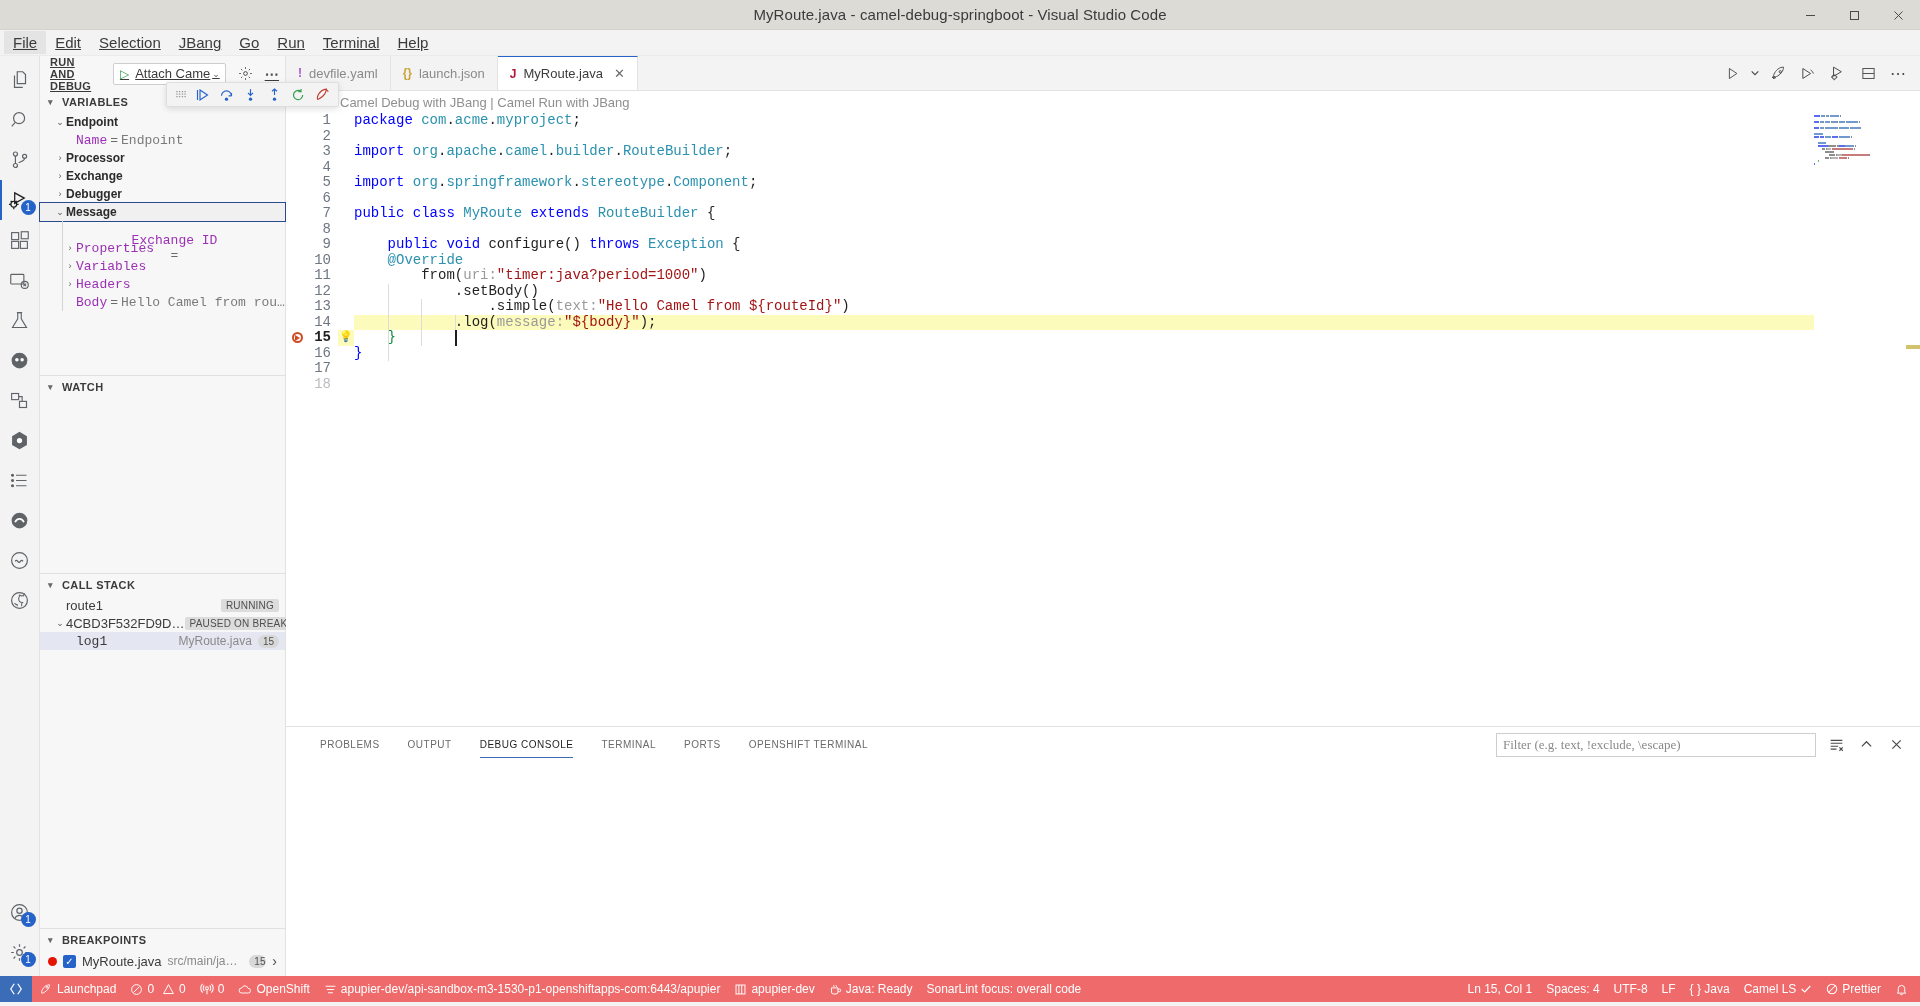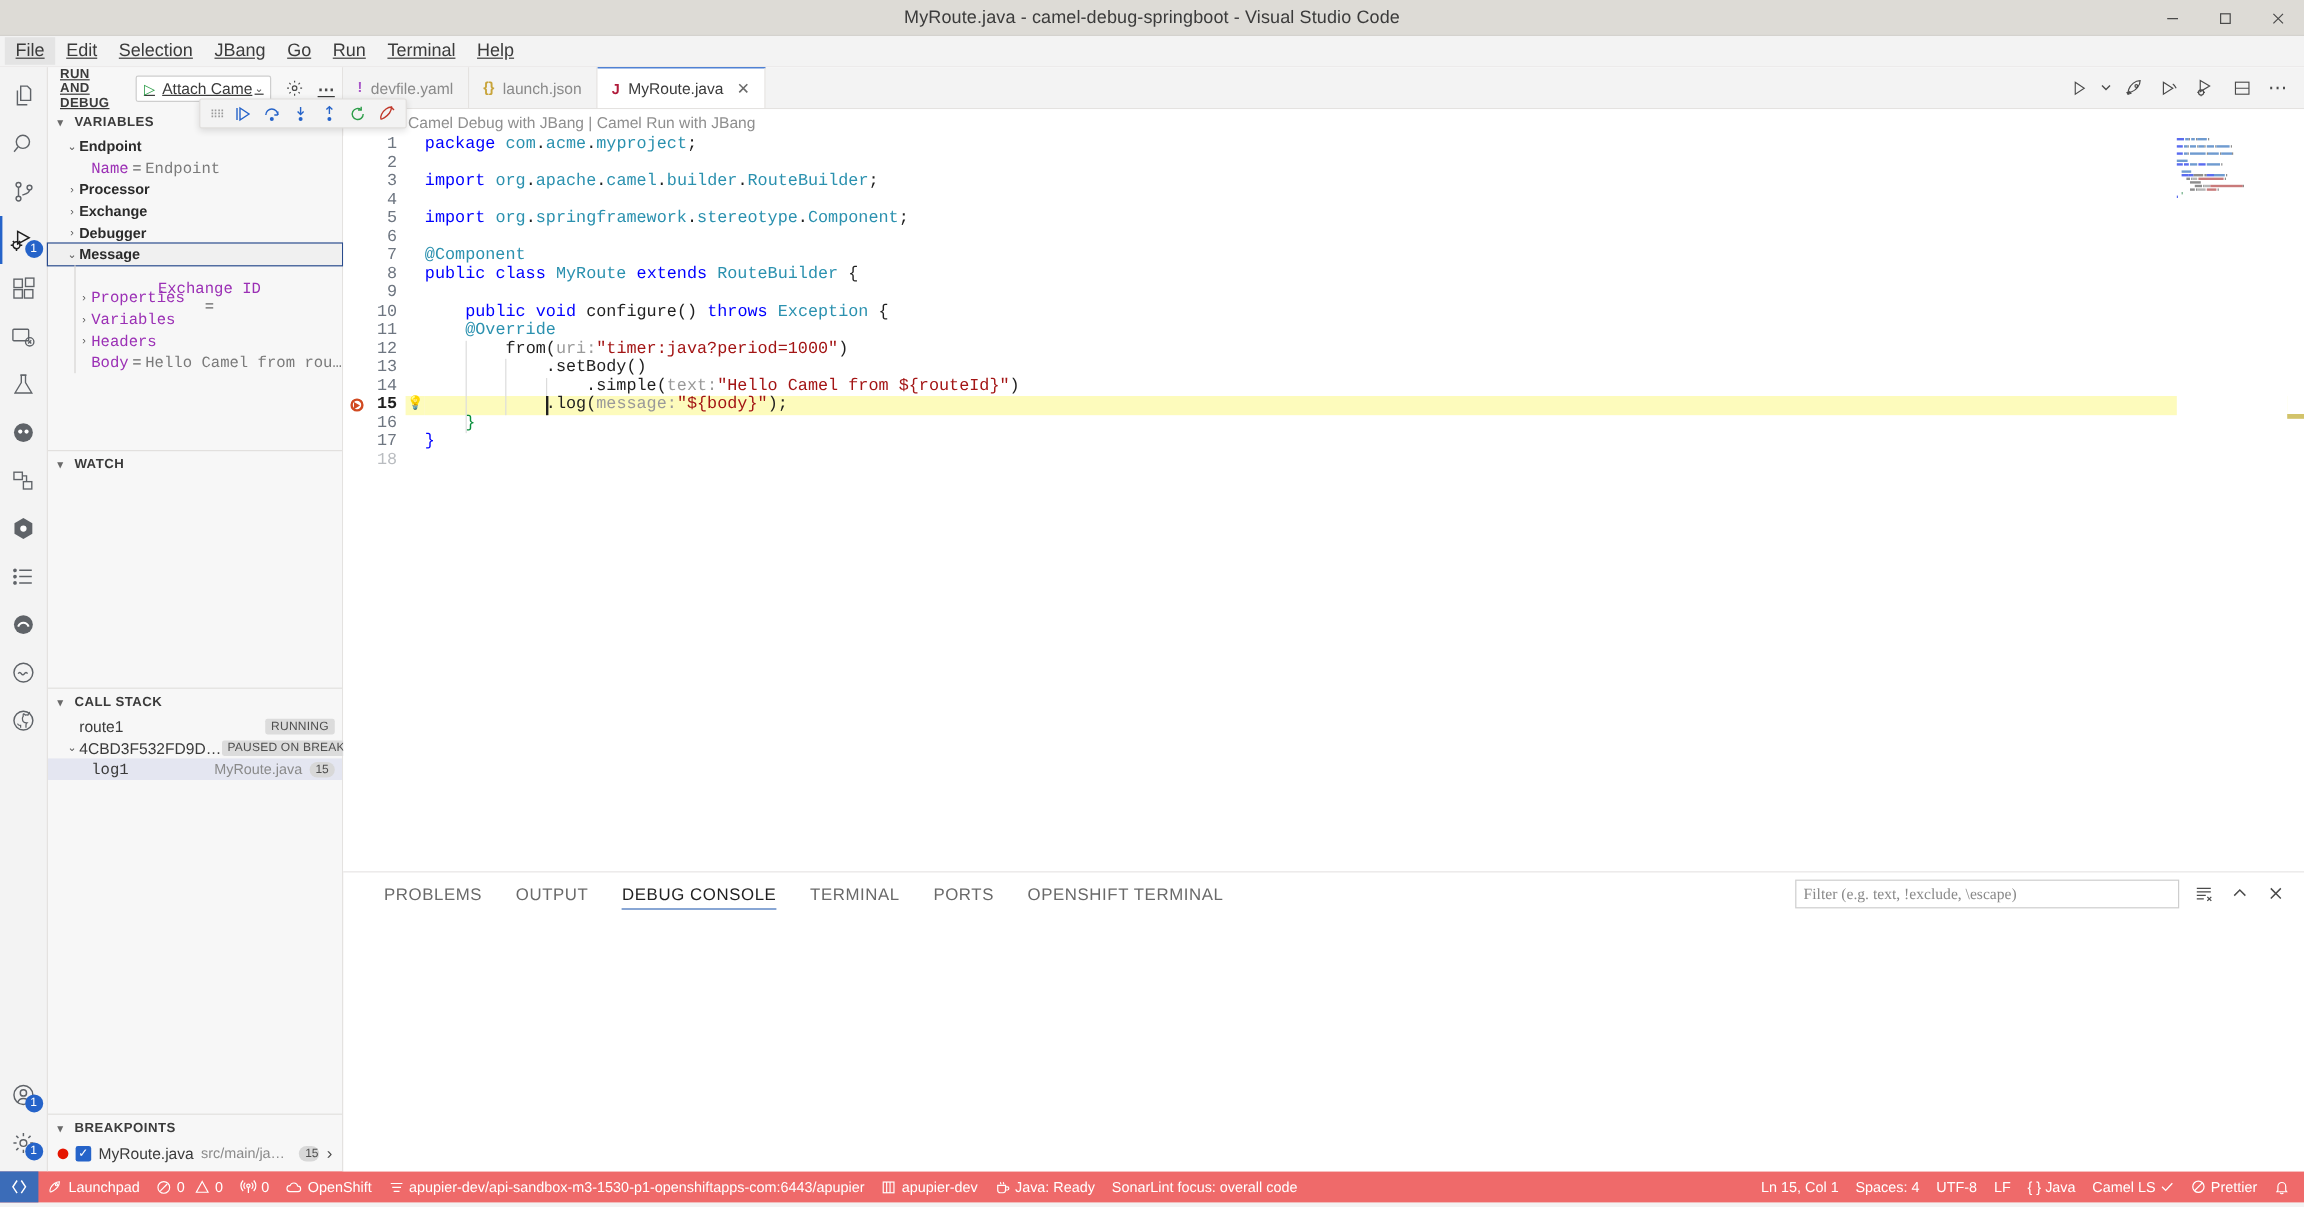--- a/index.html
+++ b/index.html
@@ -191,21 +191,21 @@
   .mm-line { height: 2px; margin-bottom: 1px; }
   #editor-scrollbar {
     position: absolute; right: 0; top: 0; width: 14px; height: 100%; background: #fff;
   }
   .sb-mark { position: absolute; right: 0; width: 14px; height: 4px; }
 
   
   #panel { height: 250px; flex: 0 0 250px; background: #fff; border-top: 1px solid #e4e2e0;
            display: flex; flex-direction: column; }
   #panelhead { height: 35px; display: flex; align-items: center; padding-left: 20px; }
-  .ptab { font-size: 14px; letter-spacing: .5px; color: #6a6a6a; padding: 0 14px; height: 35px;
+  .ptab { font-size: 10px; letter-spacing: .5px; color: #6a6a6a; padding: 0 14px; height: 35px;
           display: flex; align-items: center; position: relative; text-transform: uppercase; }
   .ptab.active { color: #1f1f1f; }
   .ptab.active::after { content: ""; position: absolute; left: 14px; right: 14px; bottom: 4px; height: 1px; background: #3b6cb8; }
   #panelactions { margin-left: auto; display: flex; align-items: center; gap: 10px; padding-right: 14px; font-family: Liberation Serif, serif; }
   #filterbox {
     width: 320px; height: 24px; border: 1px solid #cecece; background: #fff;
     display: flex; align-items: center; padding: 0 6px; font-size: 13px; color: #8a8a8a;
   }
   .pa-icon { width: 20px; height: 20px; display: flex; align-items: center; justify-content: center; color: #4b4b4b; }
   #panelbody { flex: 1 1 auto; background: #fff; }
@@ -628,21 +628,20 @@
             <div class="cl" style="display: flex; align-items: center; justify-content: center;"></div>
           </div>
         <div class="code-lines mono" id="code-lines">
             <div class="hl-band" style="top: 217px; right: 0px; z-index: -1;"></div>
             <div class="cl"><span class="kw">package </span><span class="type">com</span><span class="punct">.</span><span class="type">acme</span><span class="punct">.</span><span class="type">myproject</span><span class="punct">;</span></div>
             <div class="cl">&nbsp;</div>
             <div class="cl"><span class="kw">import </span><span class="type">org</span><span class="punct">.</span><span class="type">apache</span><span class="punct">.</span><span class="type">camel</span><span class="punct">.</span><span class="type">builder</span><span class="punct">.</span><span class="type">RouteBuilder</span><span class="punct">;</span></div>
             <div class="cl">&nbsp;</div>
             <div class="cl"><span class="kw">import </span><span class="type">org</span><span class="punct">.</span><span class="type">springframework</span><span class="punct">.</span><span class="type">stereotype</span><span class="punct">.</span><span class="type">Component</span><span class="punct">;</span></div>
             <div class="cl">&nbsp;</div>
-            <div class="cl"><span class="ann">@Component</span></div>
             <div class="cl"><span class="kw">public </span><span class="kw">class </span><span class="type">MyRoute </span><span class="kw">extends </span><span class="type">RouteBuilder</span><span class="punct"> {</span></div>
             <div class="cl">&nbsp;</div>
             <div class="cl"><span class="plain">    </span><span class="kw">public </span><span class="kw">void </span><span class="plain">configure</span><span class="punct">() </span><span class="kw">throws </span><span class="type">Exception</span><span class="punct"> {</span></div>
             <div class="cl"><span class="plain">    </span><span class="ann">@Override</span></div>
             <div class="cl"><span class="plain">        </span><span class="plain">from</span><span class="punct">(</span><span class="param">uri:</span><span class="str">"timer:java?period=1000"</span><span class="punct">)</span></div>
             <div class="cl"><span class="plain">            </span><span class="plain">.setBody()</span></div>
             <div class="cl"><span class="plain">                </span><span class="plain">.simple</span><span class="punct">(</span><span class="param">text:</span><span class="str">"Hello Camel from ${routeId}"</span><span class="punct">)</span></div>
             <div class="cl hl" style="margin-left: 0px;"><span class="plain">            </span><span class="plain">.log</span><span class="punct">(</span><span class="param">message:</span><span class="str">"${body}"</span><span class="punct">);</span></div>
             <div class="cl"><span class="plain">    </span><span class="brace-g">}</span></div>
             <div class="cl"><span class="kw">}</span></div>

